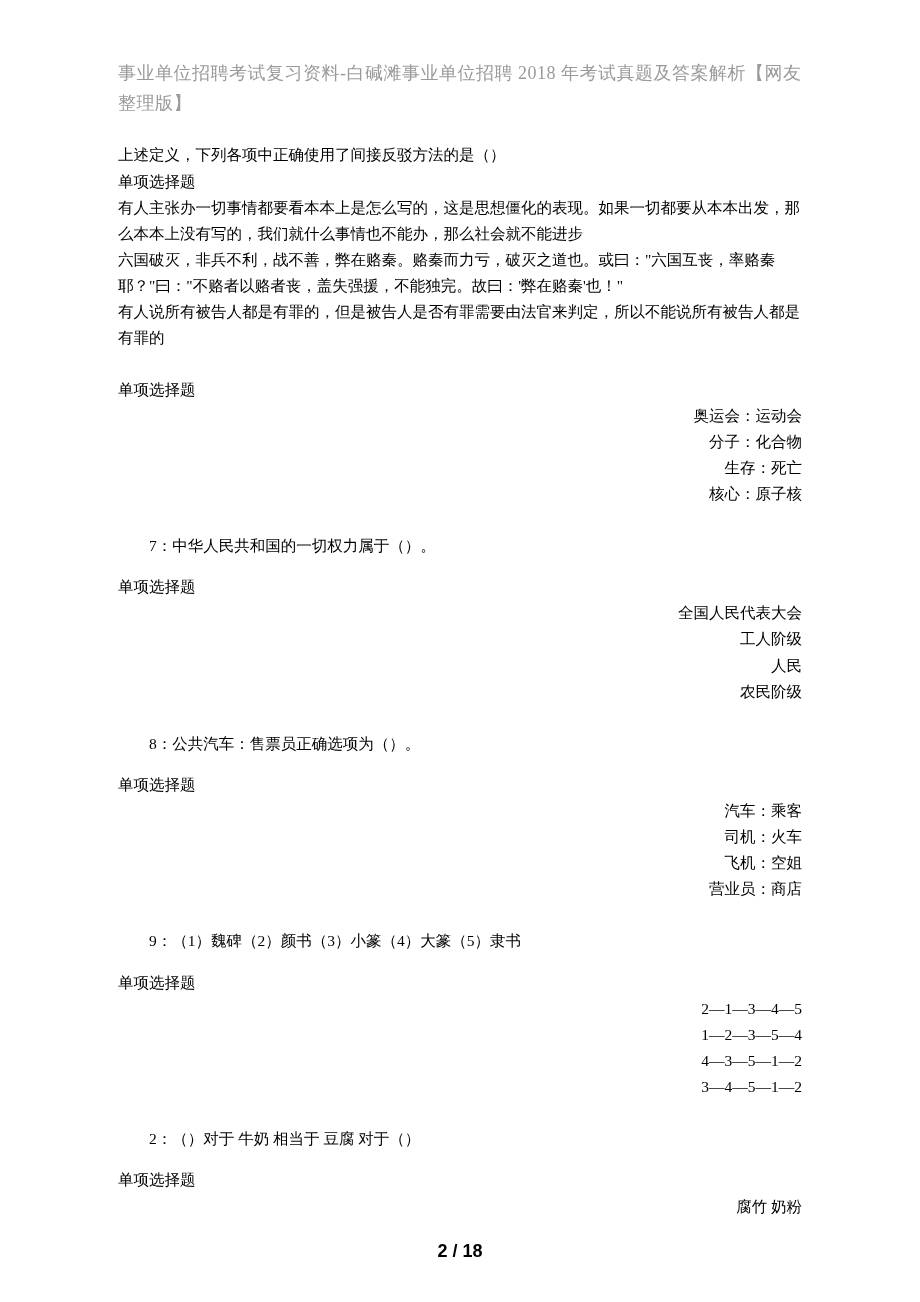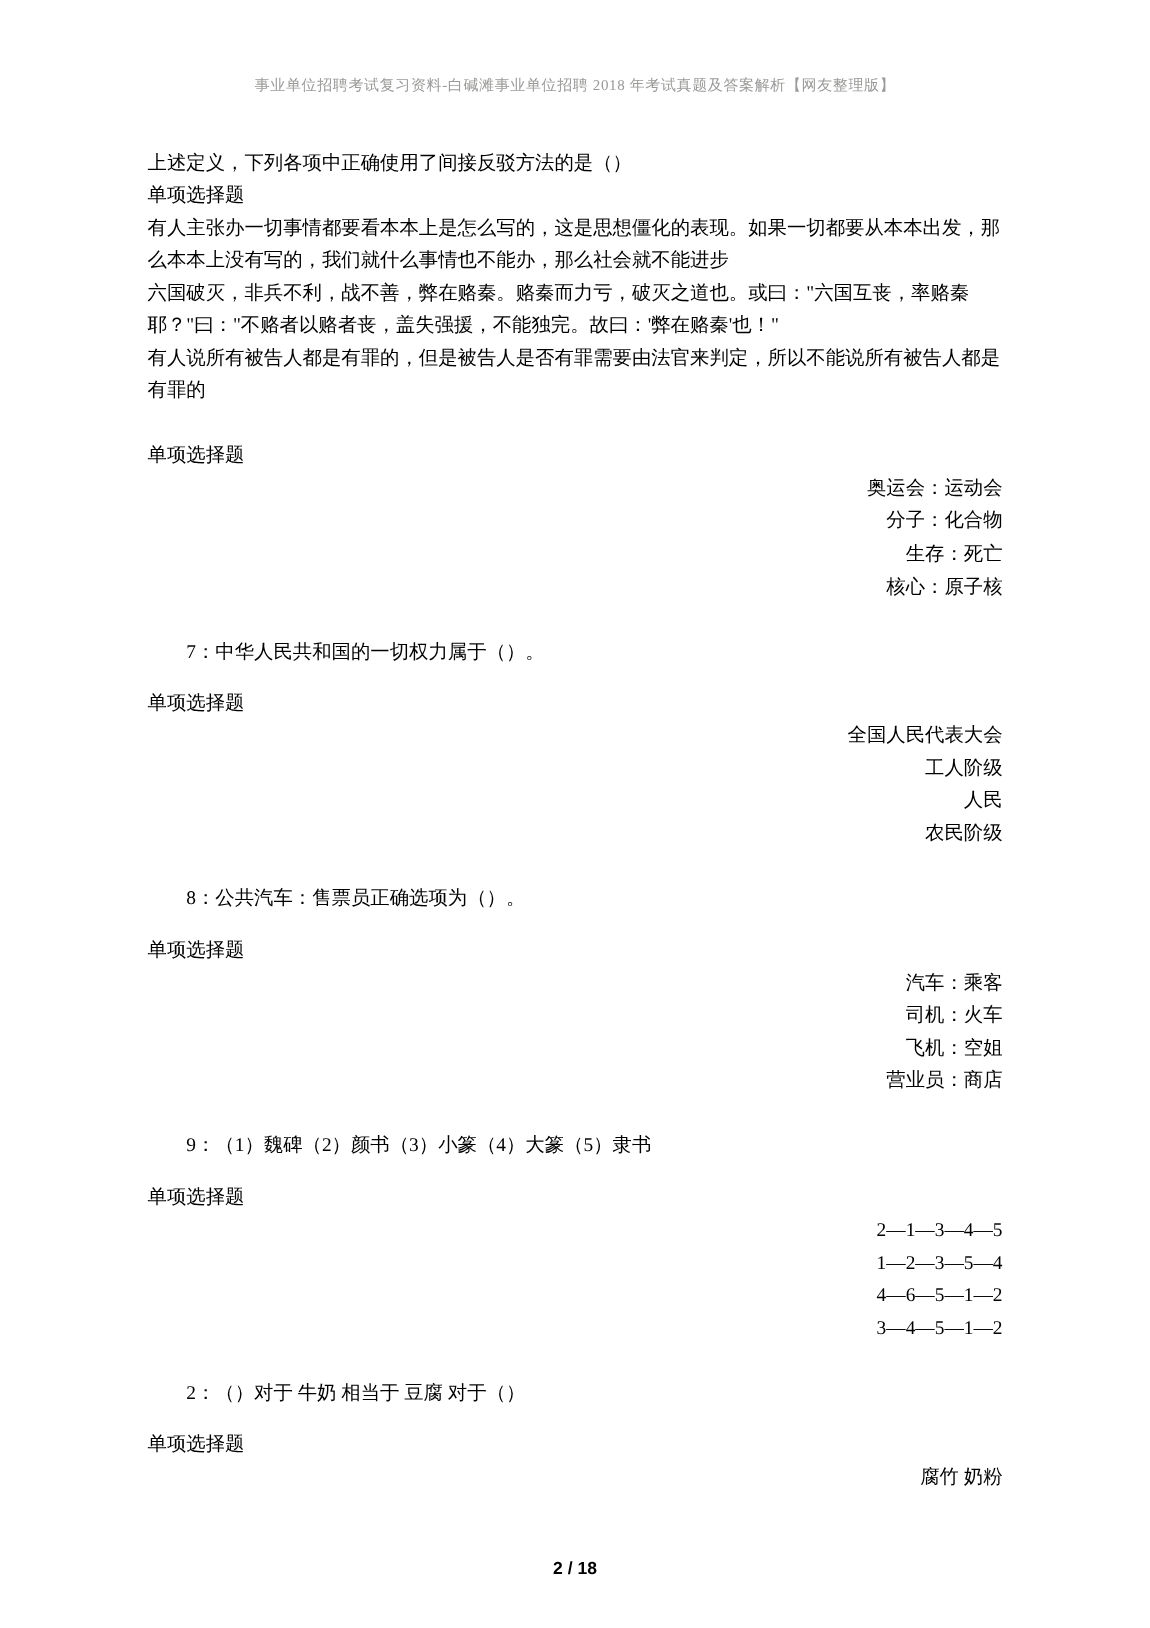--- a/index.html
+++ b/index.html
@@ -12,25 +12,25 @@
     box-sizing: border-box;
     position: relative;
   }
   .page {
     padding: 58px 118px 0 118px;
     font-size: 15.5px;
     line-height: 1.68;
     color: #000000;
   }
   .header {
-    text-align: center;
+    text-align: left;
     color: #9a9a99;
     font-family: "SimSun", "宋体", serif;
-    font-size: 12px;
-    margin-bottom: 40px;
+    font-size: 18px;
+    margin-bottom: 24px;
     letter-spacing: 0.5px;
   }
   .block {
     margin-bottom: 26px;
   }
   .q-title {
     text-indent: 2em;
   }
   .option {
     margin: 0;
@@ -38,21 +38,21 @@
   }
   .plain {
     margin: 0;
   }
   .footer {
     position: absolute;
     bottom: 40px;
     left: 0;
     width: 100%;
     text-align: center;
-    font-size: 14px;
+    font-size: 18px;
     font-weight: bold;
     font-family: Arial, sans-serif;
   }
 </style>
 </head>
 <body>
 
 <div class="page">
   <div class="header">事业单位招聘考试复习资料-白碱滩事业单位招聘 2018 年考试真题及答案解析【网友整理版】</div>
 
@@ -88,21 +88,21 @@
     <p class="option">司机：火车</p>
     <p class="option">飞机：空姐</p>
     <p class="option">营业员：商店</p>
   </div>
 
   <div class="block">
     <p class="q-title">9：（1）魏碑（2）颜书（3）小篆（4）大篆（5）隶书</p>
     <p class="plain">单项选择题</p>
     <p class="option">2—1—3—4—5</p>
     <p class="option">1—2—3—5—4</p>
-    <p class="option">4—6—5—1—2</p>
+    <p class="option">4—3—5—1—2</p>
     <p class="option">3—4—5—1—2</p>
   </div>
 
   <div class="block">
     <p class="q-title">2：（）对于 牛奶 相当于 豆腐 对于（）</p>
     <p class="plain">单项选择题</p>
     <p class="option">腐竹  奶粉</p>
 
   </div>
 </div>

